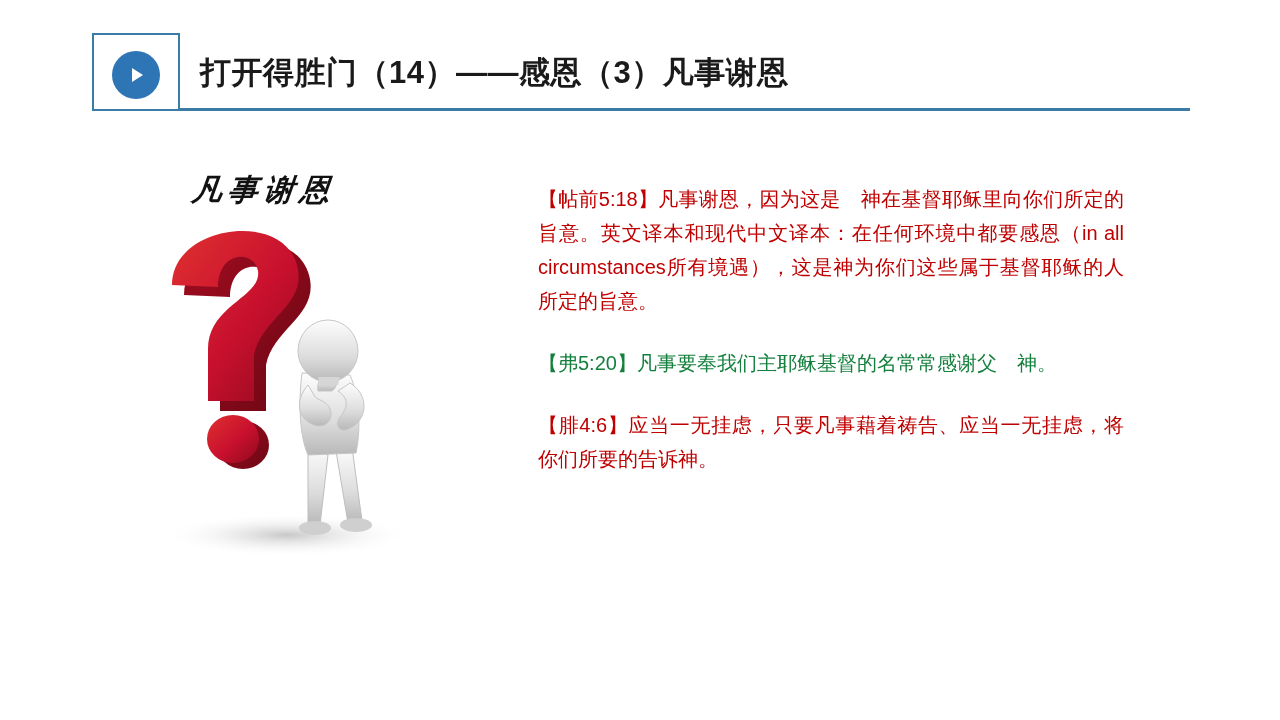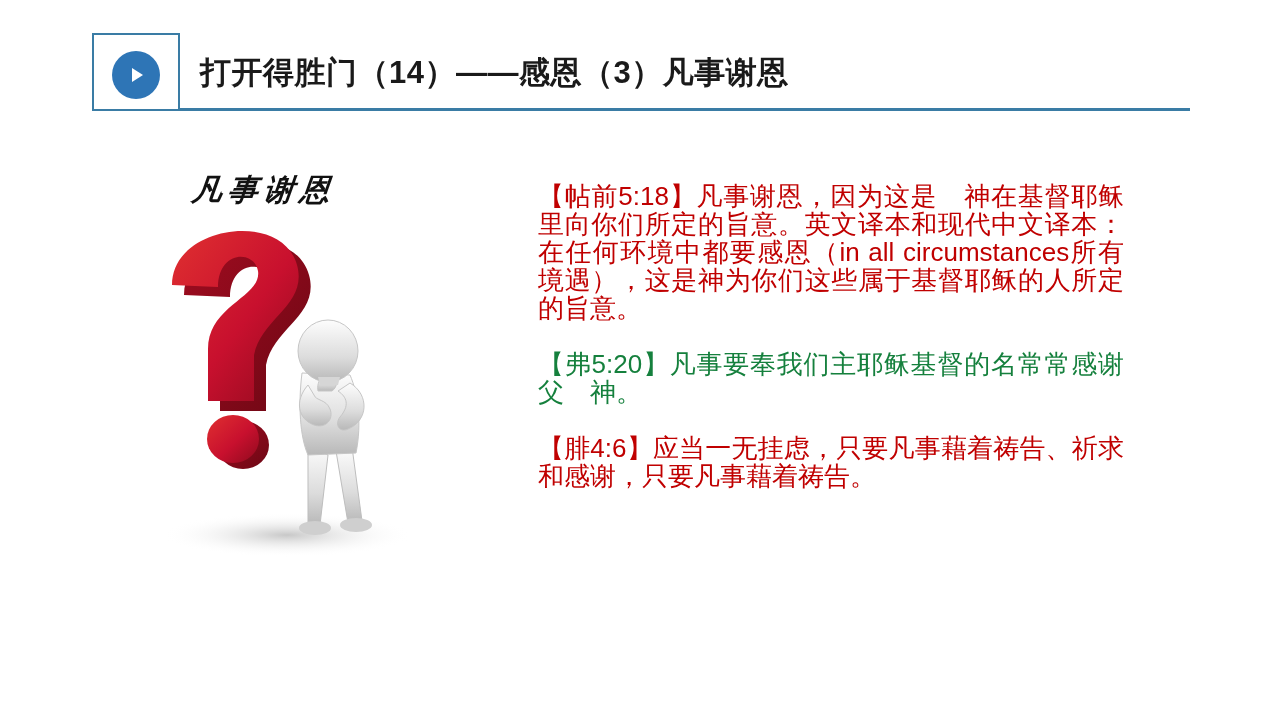--- a/index.html
+++ b/index.html
@@ -97,22 +97,22 @@
   .qmark-art svg { display: block; }
 
   
   .scripture-column {
     position: absolute;
     left: 538px;
     top: 182px;
     width: 586px;
   }
   .verse-block {
-    font-size: 26px;
-    line-height: 28px;
+    font-size: 20px;
+    line-height: 34px;
     text-align: justify;
     text-justify: inter-ideograph;
     font-family: "Liberation Sans", "DejaVu Sans", sans-serif;
   }
   .verse-red { color: #c00000; }
   .verse-black { color: #15803d; }
   .verse-gap { height: 28px; }
   .verse-gap-sm { height: 26px; }
 </style>
 </head>
@@ -187,15 +187,15 @@
       </g>
     </svg>
   </div>
 </div>
 
 <div class="scripture-column">
   <div class="verse-block verse-red">【帖前5:18】凡事谢恩，因为这是　神在基督耶稣里向你们所定的旨意。英文译本和现代中文译本：在任何环境中都要感恩（in all circumstances所有境遇），这是神为你们这些属于基督耶稣的人所定的旨意。</div>
   <div class="verse-gap"></div>
   <div class="verse-block verse-black">【弗5:20】凡事要奉我们主耶稣基督的名常常感谢父　神。</div>
   <div class="verse-gap"></div>
-  <div class="verse-block verse-red">【腓4:6】应当一无挂虑，只要凡事藉着祷告、祈求和感谢，只要凡事藉着祷告。</div>
+  <div class="verse-block verse-red">【腓4:6】应当一无挂虑，只要凡事藉着祷告、应当一无挂虑，将你们所要的告诉神。</div>
   <div class="verse-gap-sm"></div>
 </div>
 
 </body></html>

